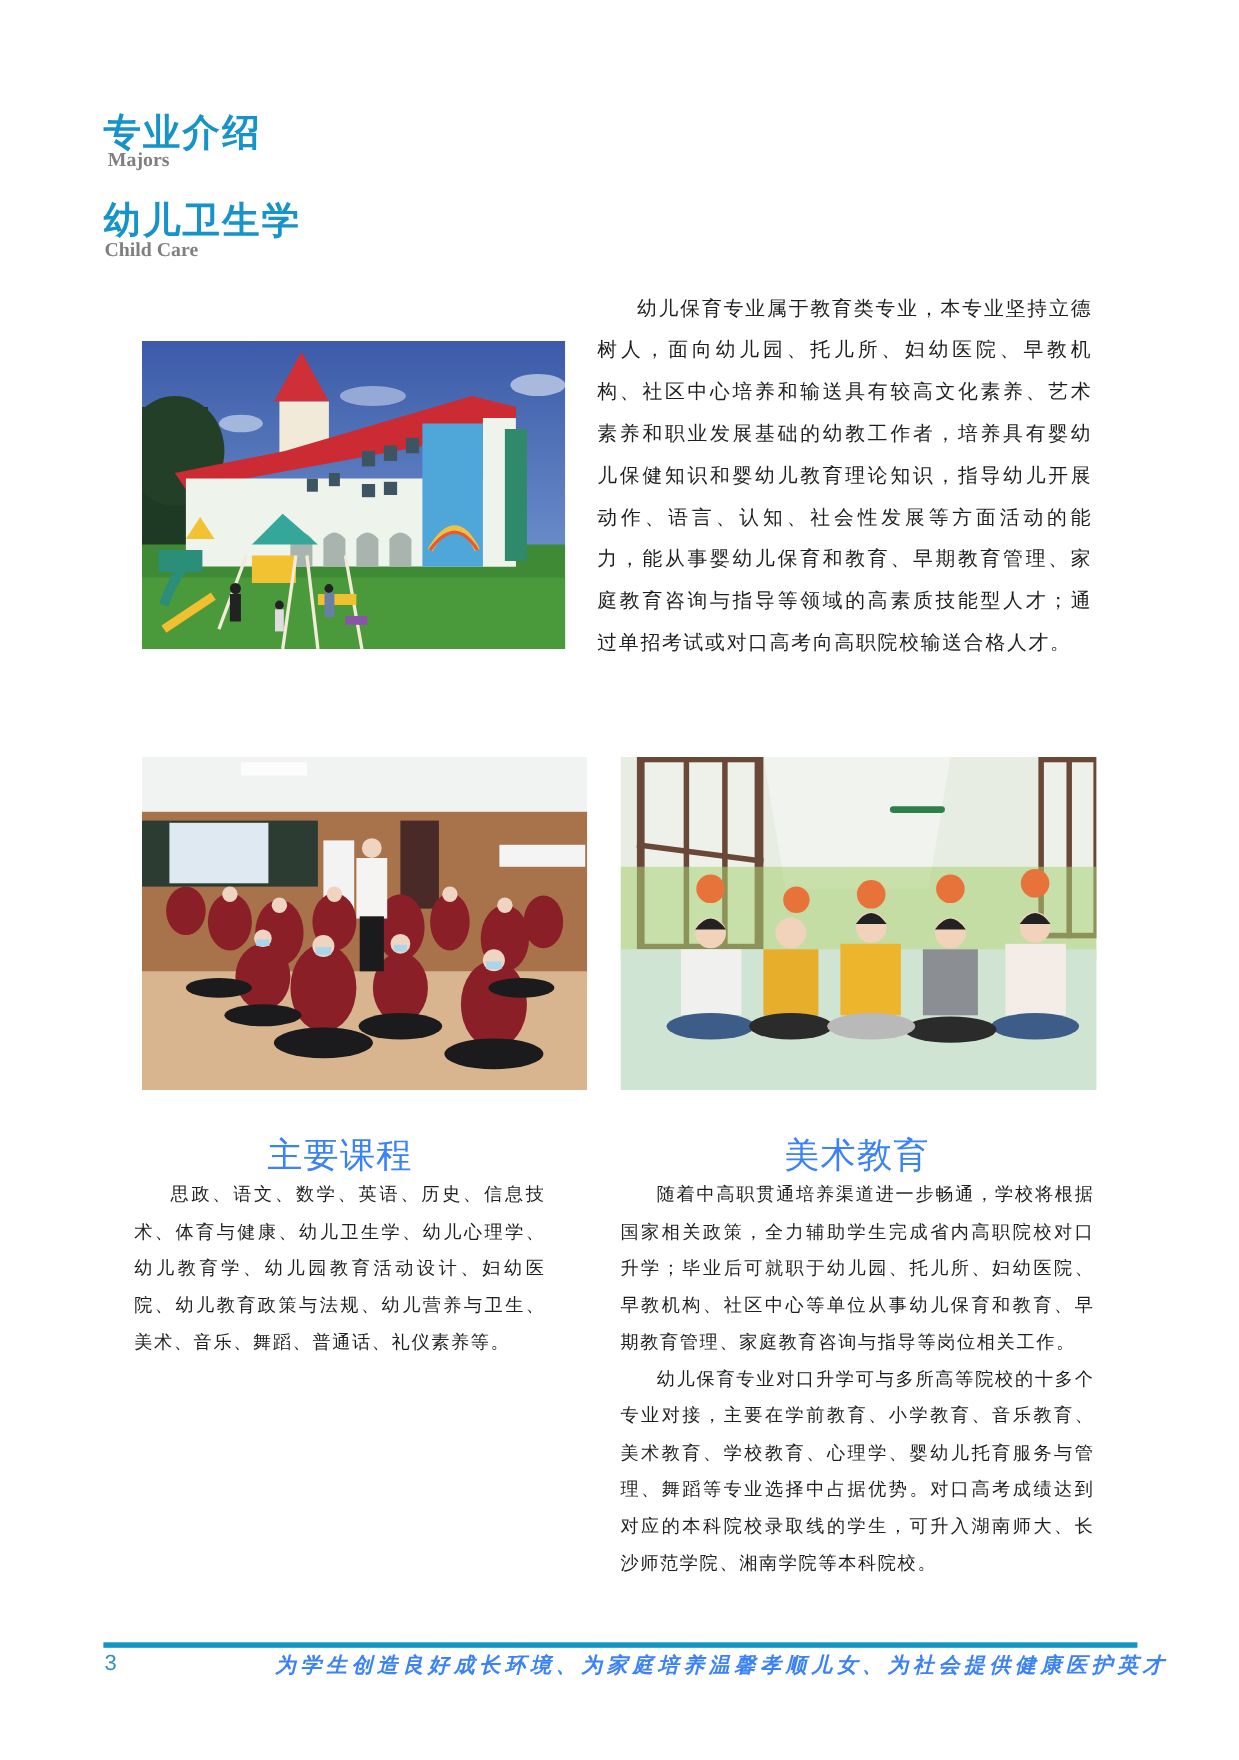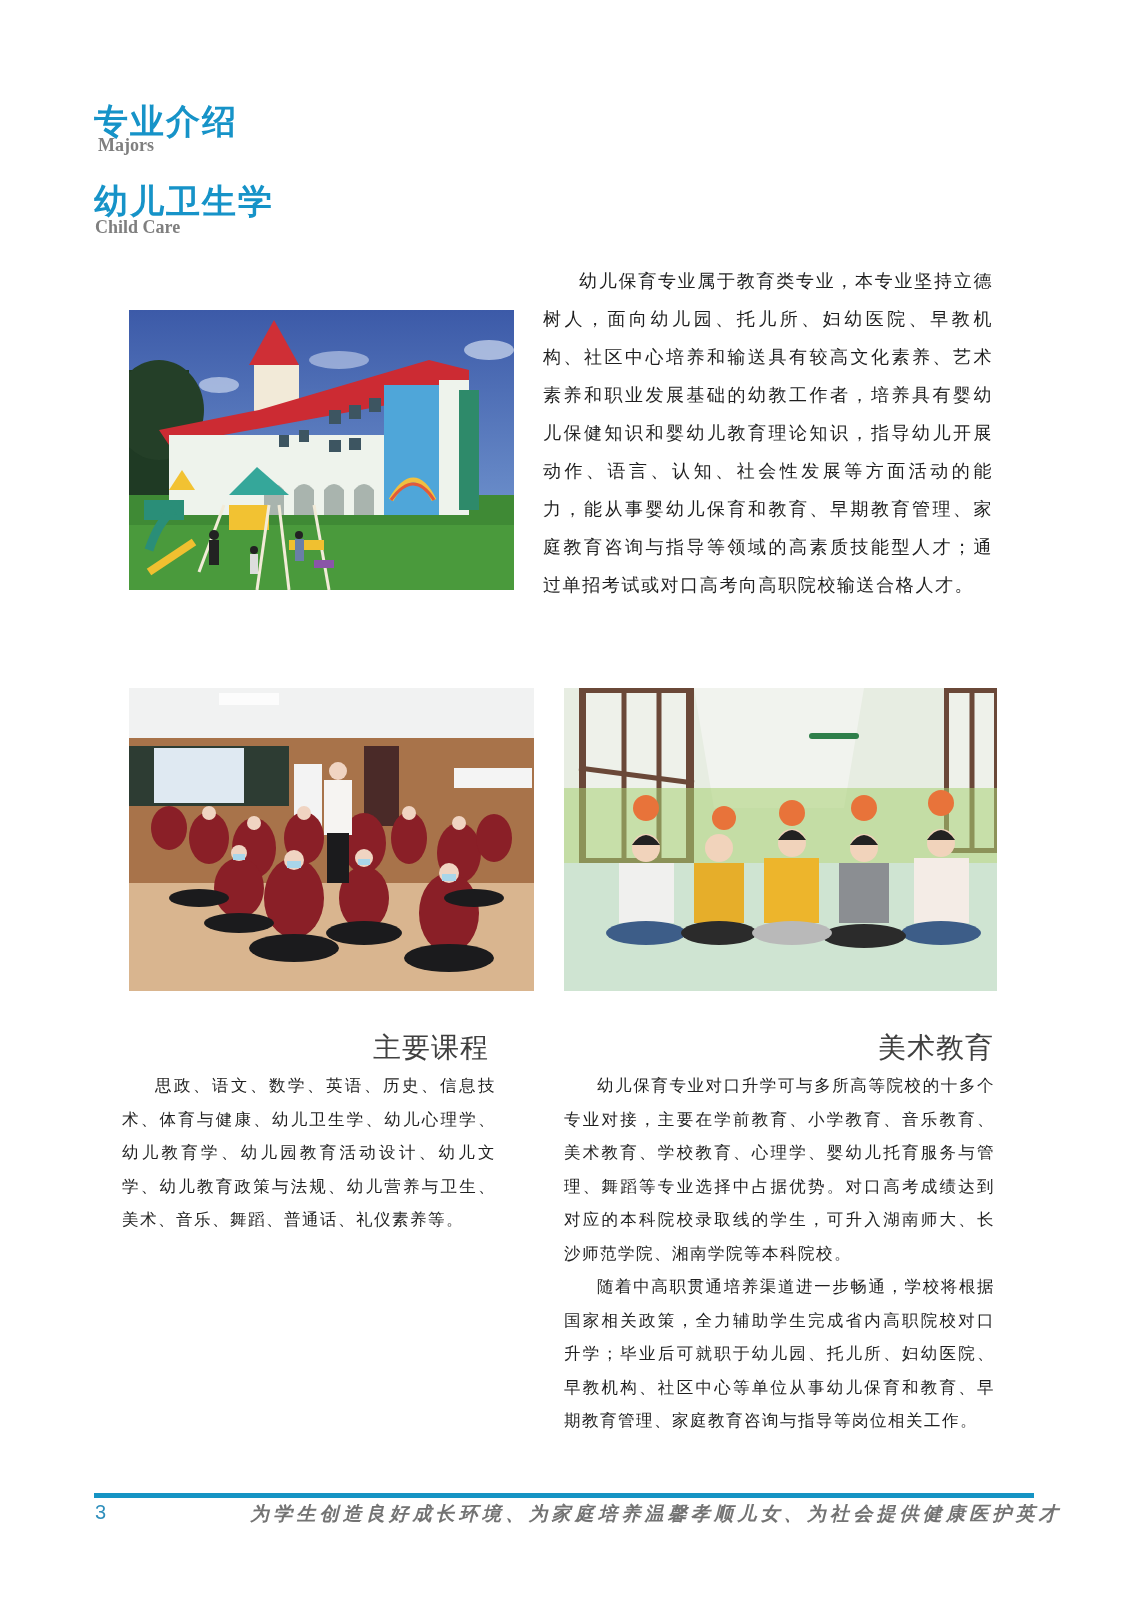--- a/index.html
+++ b/index.html
@@ -7,28 +7,28 @@
          font-family: "DejaVu Sans", "Liberation Sans", sans-serif; color: #1e1e1e; }
   .abs { position: absolute; }
 
   .title-cn { color: #1693c8; font-weight: bold; font-size: 34px; letter-spacing: 2px; line-height: 1; }
   .title-en { color: #7f7f7f; font-family: "Liberation Serif", "DejaVu Serif", serif; font-weight: bold; font-size: 18px; line-height: 1; }
 
   .para { font-size: 18px; line-height: 38px; letter-spacing: 1.6px; color: #1f1f1f; text-align: justify; }
   .para p { margin: 0; text-indent: 2em; }
   .para.small { font-size: 16.5px; line-height: 33.5px; letter-spacing: 1.5px; }
 
-  .sec-head { color: #404040; font-size: 28px; letter-spacing: 1px; text-align: right; line-height: 1; }
+  .sec-head { color: #3b82f6; font-size: 32px; letter-spacing: 1px; text-align: center; line-height: 1; }
 
   .photo { overflow: hidden; }
   .photo svg { display: block; width: 100%; height: 100%; }
 
   .rule { background: #1594c4; height: 5px; }
   .page-num { color: #2f8fbc; font-size: 20px; font-family: "Liberation Sans", sans-serif; }
-  .slogan { color: #737373; font-family: "DejaVu Serif", "Liberation Serif", serif; font-style: italic; font-weight: bold; font-size: 19px; letter-spacing: 4.2px; white-space: nowrap; }
+  .slogan { color: #3b82f6; font-family: "DejaVu Serif", "Liberation Serif", serif; font-style: italic; font-weight: bold; font-size: 19px; letter-spacing: 4.2px; white-space: nowrap; }
 </style>
 </head>
 <body>
 
 <div class="abs title-cn" style="left:94px; top:104px;">专业介绍</div>
 <div class="abs title-en" style="left:98px; top:136px;">Majors</div>
 <div class="abs title-cn" style="left:94px; top:184px;">幼儿卫生学</div>
 <div class="abs title-en" style="left:95px; top:218px;">Child Care</div>
 
 <div class="abs photo" style="left:129px; top:310px; width:385px; height:280px;">
@@ -208,24 +208,24 @@
     <g fill="#2b2b2b">
         <ellipse cx="155" cy="245" rx="38" ry="12"></ellipse>
         <ellipse cx="300" cy="248" rx="42" ry="12"></ellipse>
       </g>
     <ellipse cx="228" cy="245" rx="40" ry="12" fill="#b9b9b9"></ellipse>
   </svg>
 </div>
 
 <div class="abs sec-head" style="left:129px; top:1034px; width:360px;">主要课程</div>
 <div class="abs para small" style="left:122px; top:1069px; width:374px;">
-  <p>思政、语文、数学、英语、历史、信息技术、体育与健康、幼儿卫生学、幼儿心理学、幼儿教育学、幼儿园教育活动设计、幼儿文学、幼儿教育政策与法规、幼儿营养与卫生、美术、音乐、舞蹈、普通话、礼仪素养等。</p>
+  <p>思政、语文、数学、英语、历史、信息技术、体育与健康、幼儿卫生学、幼儿心理学、幼儿教育学、幼儿园教育活动设计、妇幼医院、幼儿教育政策与法规、幼儿营养与卫生、美术、音乐、舞蹈、普通话、礼仪素养等。</p>
 </div>
 
 <div class="abs sec-head" style="left:564px; top:1034px; width:430px;">美术教育</div>
 <div class="abs para small" style="left:564px; top:1069px; width:431px;">
+  <p>随着中高职贯通培养渠道进一步畅通，学校将根据国家相关政策，全力辅助学生完成省内高职院校对口升学；毕业后可就职于幼儿园、托儿所、妇幼医院、早教机构、社区中心等单位从事幼儿保育和教育、早期教育管理、家庭教育咨询与指导等岗位相关工作。</p>
   <p>幼儿保育专业对口升学可与多所高等院校的十多个专业对接，主要在学前教育、小学教育、音乐教育、美术教育、学校教育、心理学、婴幼儿托育服务与管理、舞蹈等专业选择中占据优势。对口高考成绩达到对应的本科院校录取线的学生，可升入湖南师大、长沙师范学院、湘南学院等本科院校。</p>
-  <p>随着中高职贯通培养渠道进一步畅通，学校将根据国家相关政策，全力辅助学生完成省内高职院校对口升学；毕业后可就职于幼儿园、托儿所、妇幼医院、早教机构、社区中心等单位从事幼儿保育和教育、早期教育管理、家庭教育咨询与指导等岗位相关工作。</p>
 </div>
 
 <div class="abs rule" style="left:94px; top:1493px; width:940px;"></div>
 <div class="abs page-num" style="left:95px; top:1501px;">3</div>
 <div class="abs slogan" style="left:250px; top:1501px;">为学生创造良好成长环境、为家庭培养温馨孝顺儿女、为社会提供健康医护英才</div>
 
 </body></html>

